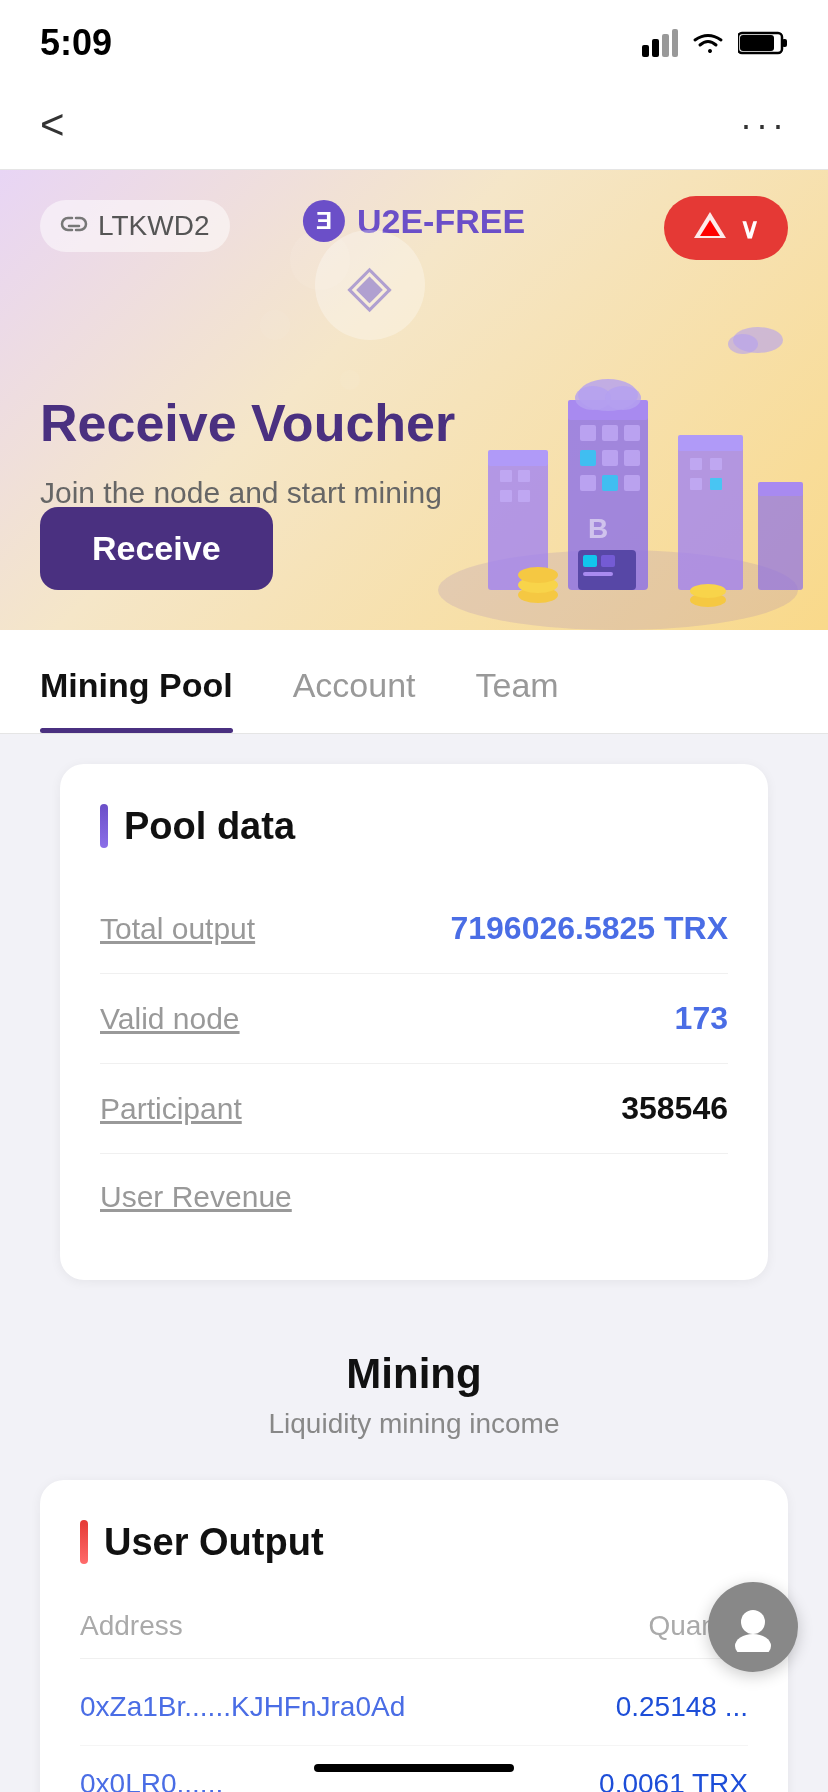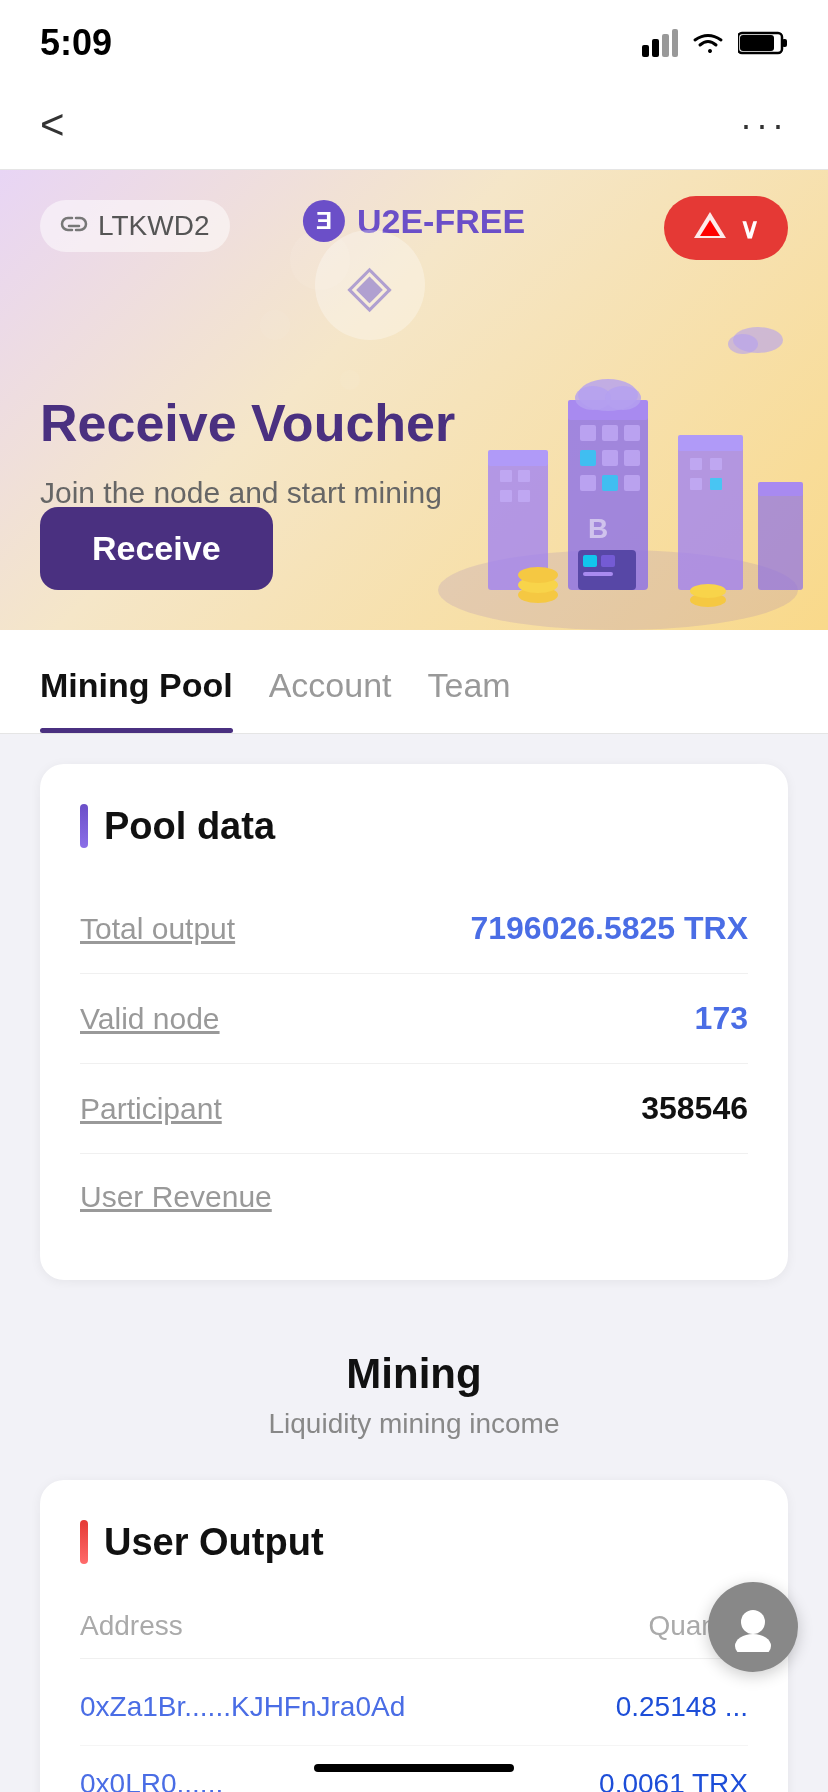--- a/index.html
+++ b/index.html
@@ -172,21 +172,21 @@
     }
 
     
     .tabs-section {
       background: white;
       padding: 0 40px;
       border-bottom: 1px solid #e5e5e5;
     }
     .tabs-row {
       display: flex;
-      gap: 36px;
+      gap: 60px;
     }
     .tab-item {
       padding: 36px 0 28px;
       font-size: 34px;
       color: #999;
       cursor: pointer;
       position: relative;
       font-weight: 500;
     }
     .tab-item.active {
@@ -199,21 +199,21 @@
       bottom: 0;
       left: 0;
       right: 0;
       height: 5px;
       background: #4a3080;
       border-radius: 3px;
     }
 
     
     .section-content {
-      padding: 30px 40px;
+      padding: 30px 60px;
     }
     .card {
       background: white;
       border-radius: 24px;
       padding: 40px;
       box-shadow: 0 2px 12px rgba(0,0,0,0.06);
     }
     .card-title {
       font-size: 38px;
       font-weight: 800;

